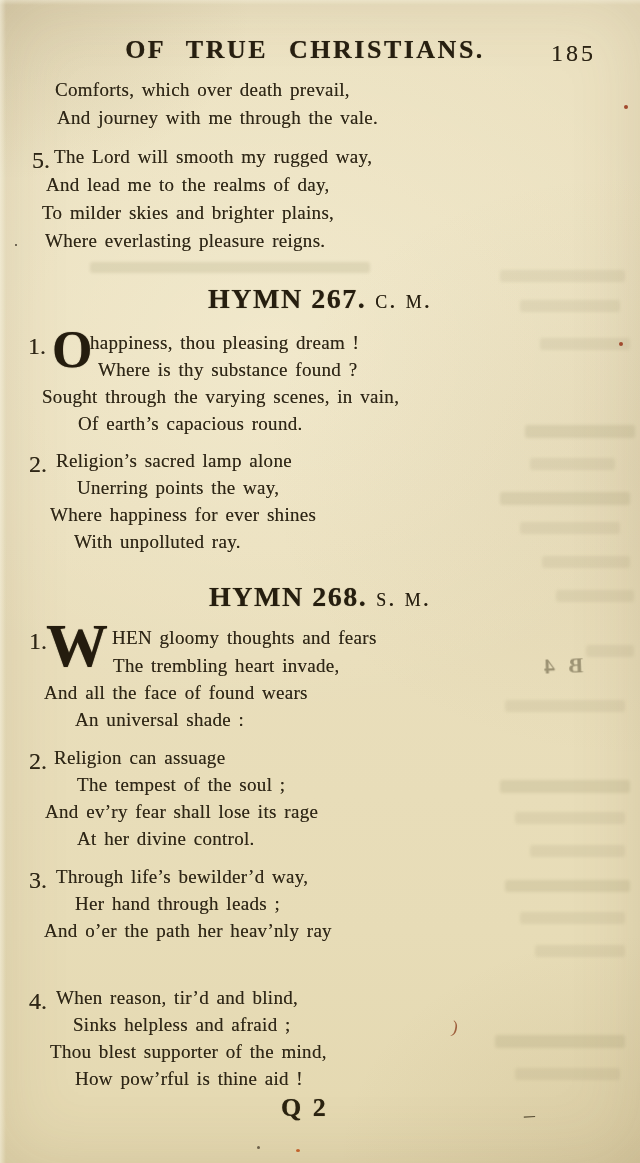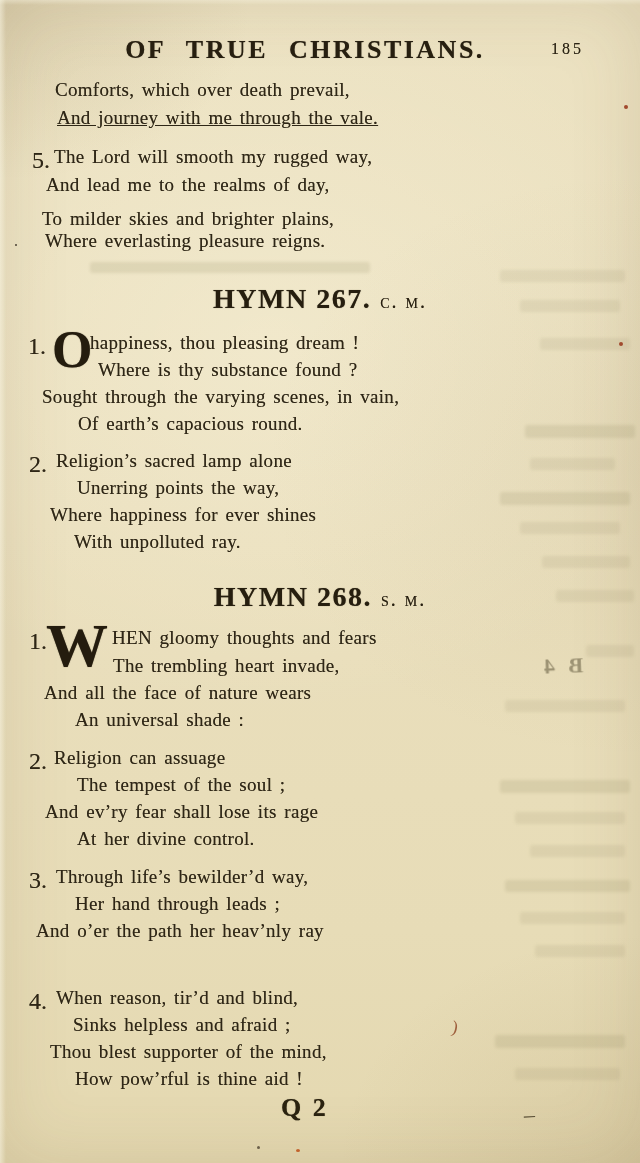--- a/index.html
+++ b/index.html
@@ -23,28 +23,28 @@
   .txt { position:absolute; font-size:19px; line-height:1.12; white-space:pre;
     word-spacing:2.5px; letter-spacing:0.3px;
     text-shadow:0 0 0.6px rgba(44,36,20,0.55); }
   .vnum { position:absolute; font-size:24px; line-height:1.12; white-space:pre;
     text-shadow:0 0 0.6px rgba(44,36,20,0.55); }
 
   .rh-title { position:absolute; top:35px; left:0; width:100%; box-sizing:border-box;
     padding-right:30px; text-align:center; font-weight:bold; font-size:26px;
     letter-spacing:2.5px; word-spacing:12px; color:#271f10;
     text-shadow:0 0 0.7px rgba(39,31,16,0.6); }
-  .pageno { position:absolute; top:40px; left:551px; font-size:16px;
+  .pageno { position:absolute; top:40px; left:551px; font-size:24px;
     letter-spacing:3px; color:#2c2415; text-shadow:0 0 0.6px rgba(44,36,21,0.55); }
 
   .hymn-head { position:absolute; left:0; width:100%; text-align:center;
     color:#261e0f; white-space:pre; }
   .hymn-head .ht { font-weight:bold; font-size:28px; letter-spacing:1.5px;
     text-shadow:0 0 0.8px rgba(38,30,15,0.65); }
-  .hymn-head .hm { font-variant:small-caps; font-size:20px; letter-spacing:2px;
+  .hymn-head .hm { font-variant:small-caps; font-size:25px; letter-spacing:2px;
     margin-left:9px; text-shadow:0 0 0.6px rgba(38,30,15,0.55); }
 
   .drop { position:absolute; font-weight:bold; line-height:1; color:#241c0e;
     text-shadow:0 0 1px rgba(36,28,14,0.6); }
   .drop-o { font-size:52px; }
   .drop-w { font-size:62px; letter-spacing:-2px; }
 
   .catchword { position:absolute; font-weight:bold; font-size:26px;
     word-spacing:5px; color:#2a220f; text-shadow:0 0 0.7px rgba(42,34,15,0.6); }
 
@@ -93,26 +93,26 @@
   <div class="st st2" style="left:520px; top:912px; width:105px; height:12px;"></div>
   <div class="st st2" style="left:535px; top:945px; width:90px;  height:12px;"></div>
   <div class="st" style="left:495px; top:1035px; width:130px; height:13px;"></div>
   <div class="st st2" style="left:515px; top:1068px; width:105px; height:12px;"></div>
   <span class="st-sig" style="left:540px; top:653px;">B 4</span>
 
   <div class="rh-title">OF TRUE CHRISTIANS.</div>
   <div class="pageno">185</div>
 
   <div class="txt" style="left:55px; top:79px;">Comforts, which over death prevail,</div>
-  <div class="txt" style="left:57px; top:107px;text-decoration:underline;">And journey with me through the vale.</div>
+  <div class="txt" style="left:57px; top:107px;">And journey with me through the vale.</div>
 
   <div class="vnum" style="left:32px; top:147px;">5.</div>
   <div class="txt" style="left:54px; top:146px;">The Lord will smooth my rugged way,</div>
   <div class="txt" style="left:46px; top:174px;">And lead me to the realms of day,</div>
-  <div class="txt" style="left:42px; top:208px;">To milder skies and brighter plains,</div>
+  <div class="txt" style="left:42px; top:202px;">To milder skies and brighter plains,</div>
   <div class="txt" style="left:45px; top:230px;">Where everlasting pleasure reigns.</div>
 
   <div class="hymn-head" style="top:283px;"><span class="ht">HYMN 267.</span><span class="hm">c. m.</span></div>
 
   <div class="vnum" style="left:28px; top:333px;">1.</div>
   <span class="drop drop-o" style="left:52px; top:324px;">O</span>
   <div class="txt" style="left:90px; top:332px;">happiness, thou pleasing dream !</div>
   <div class="txt" style="left:98px; top:359px;">Where is thy substance found ?</div>
   <div class="txt" style="left:42px; top:386px;">Sought through the varying scenes, in vain,</div>
   <div class="txt" style="left:78px; top:413px;">Of earth’s capacious round.</div>
@@ -122,33 +122,33 @@
   <div class="txt" style="left:77px; top:477px;">Unerring points the way,</div>
   <div class="txt" style="left:50px; top:504px;">Where happiness for ever shines</div>
   <div class="txt" style="left:74px; top:531px;">With unpolluted ray.</div>
 
   <div class="hymn-head" style="top:581px;"><span class="ht">HYMN 268.</span><span class="hm">s. m.</span></div>
 
   <div class="vnum" style="left:29px; top:628px;">1.</div>
   <span class="drop drop-w" style="left:46px; top:614px;">W</span>
   <div class="txt" style="left:112px; top:627px;">HEN gloomy thoughts and fears</div>
   <div class="txt" style="left:113px; top:655px;">The trembling heart invade,</div>
-  <div class="txt" style="left:44px; top:682px;">And all the face of nature wears</div>
+  <div class="txt" style="left:44px; top:682px;">And all the face of found wears</div>
   <div class="txt" style="left:75px; top:709px;">An universal shade :</div>
 
   <div class="vnum" style="left:29px; top:748px;">2.</div>
   <div class="txt" style="left:54px; top:747px;">Religion can assuage</div>
   <div class="txt" style="left:77px; top:774px;">The tempest of the soul ;</div>
   <div class="txt" style="left:45px; top:801px;">And ev’ry fear shall lose its rage</div>
   <div class="txt" style="left:77px; top:828px;">At her divine control.</div>
 
   <div class="vnum" style="left:29px; top:867px;">3.</div>
   <div class="txt" style="left:56px; top:866px;">Through life’s bewilder’d way,</div>
   <div class="txt" style="left:75px; top:893px;">Her hand through leads ;</div>
-  <div class="txt" style="left:36px; top:920px;font-family:Liberation Serif, serif;">And o’er the path her heav’nly ray</div>
+  <div class="txt" style="left:44px; top:920px;font-family:Liberation Serif, serif;">And o’er the path her heav’nly ray</div>
 
   <div class="vnum" style="left:29px; top:988px;">4.</div>
   <div class="txt" style="left:56px; top:987px;">When reason, tir’d and blind,</div>
   <div class="txt" style="left:73px; top:1014px;">Sinks helpless and afraid ;</div>
   <div class="txt" style="left:50px; top:1041px;">Thou blest supporter of the mind,</div>
   <div class="txt" style="left:75px; top:1068px;">How pow’rful is thine aid !</div>
 
   <div class="catchword" style="left:281px; top:1093px;">Q 2</div>
 
   <span class="ink-paren" style="left:452px; top:1018px;">)</span>

